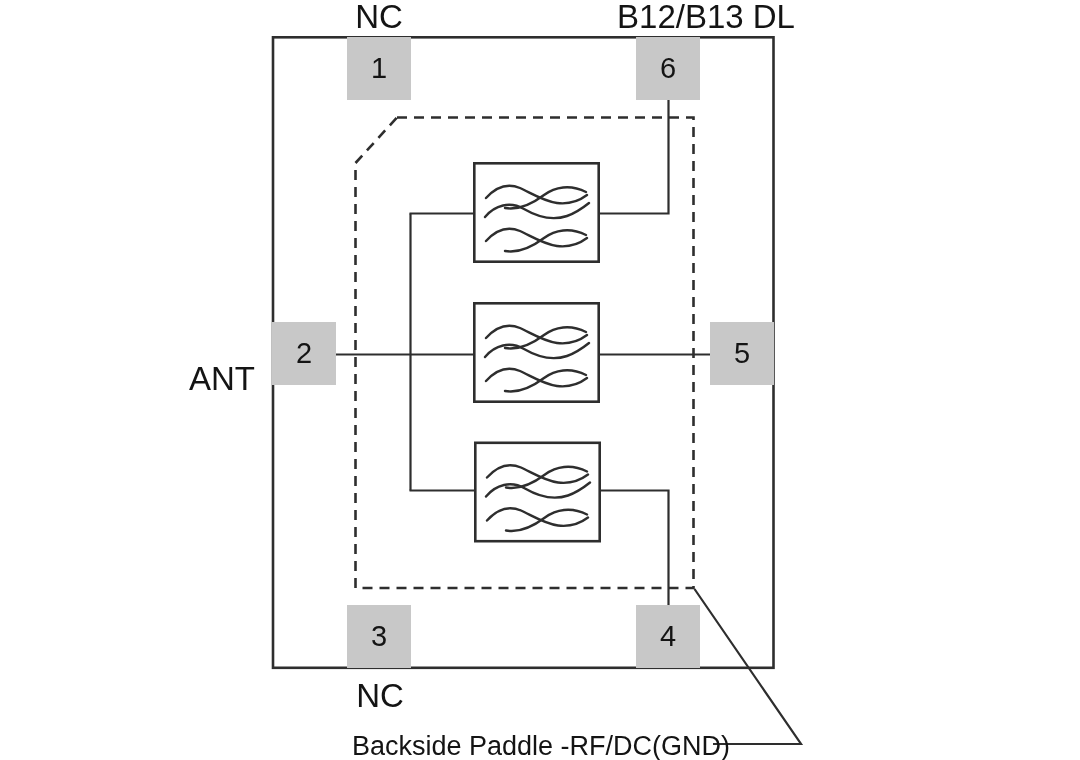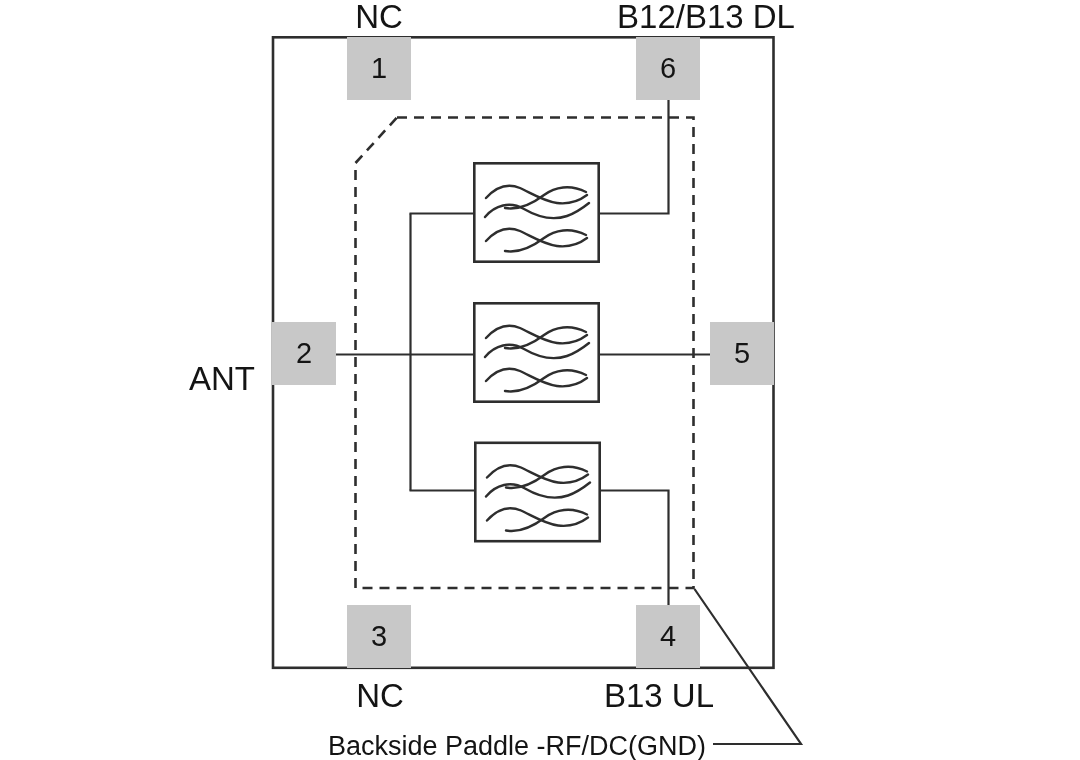--- a/index.html
+++ b/index.html
@@ -43,20 +43,21 @@
   }
   .center-x{transform:translateX(-50%);}
   .right-align{transform:translateX(-100%);}
   .paddle-note{
     position:absolute;
     font-size:27px;
     line-height:1;
     color:var(--text);
     white-space:nowrap;
     transform:translateX(-100%);
+    margin-left:24px;
   }
 </style>
 </head>
 <body>
 
 <div id="canvas">
 
   <svg id="wiring" viewBox="0 0 1080 760" xmlns="http://www.w3.org/2000/svg">
     <defs>
 
@@ -105,17 +106,16 @@
     <span>3</span>
   </div>
   <div class="pad" style="left:636px;top:605px;">
     <span>4</span>
   </div>
 
   <div class="port-label center-x" style="left:379px;top:0px;">NC</div>
   <div class="port-label center-x" style="left:674px;top:0px;margin-left:32px;">B12/B13 DL</div>
   <div class="port-label right-align" style="left:255px;top:338px;margin-top:24px;">ANT</div>
   <div class="port-label center-x" style="left:380px;top:679px;">NC</div>
-  <div class="port-label center-x" style="left:659px;top:679px;">B13 UL</div>
 
   <div class="paddle-note" style="left:706px;top:733px;">Backside Paddle -RF/DC(GND)</div>
 
 </div>
 
 </body></html>

